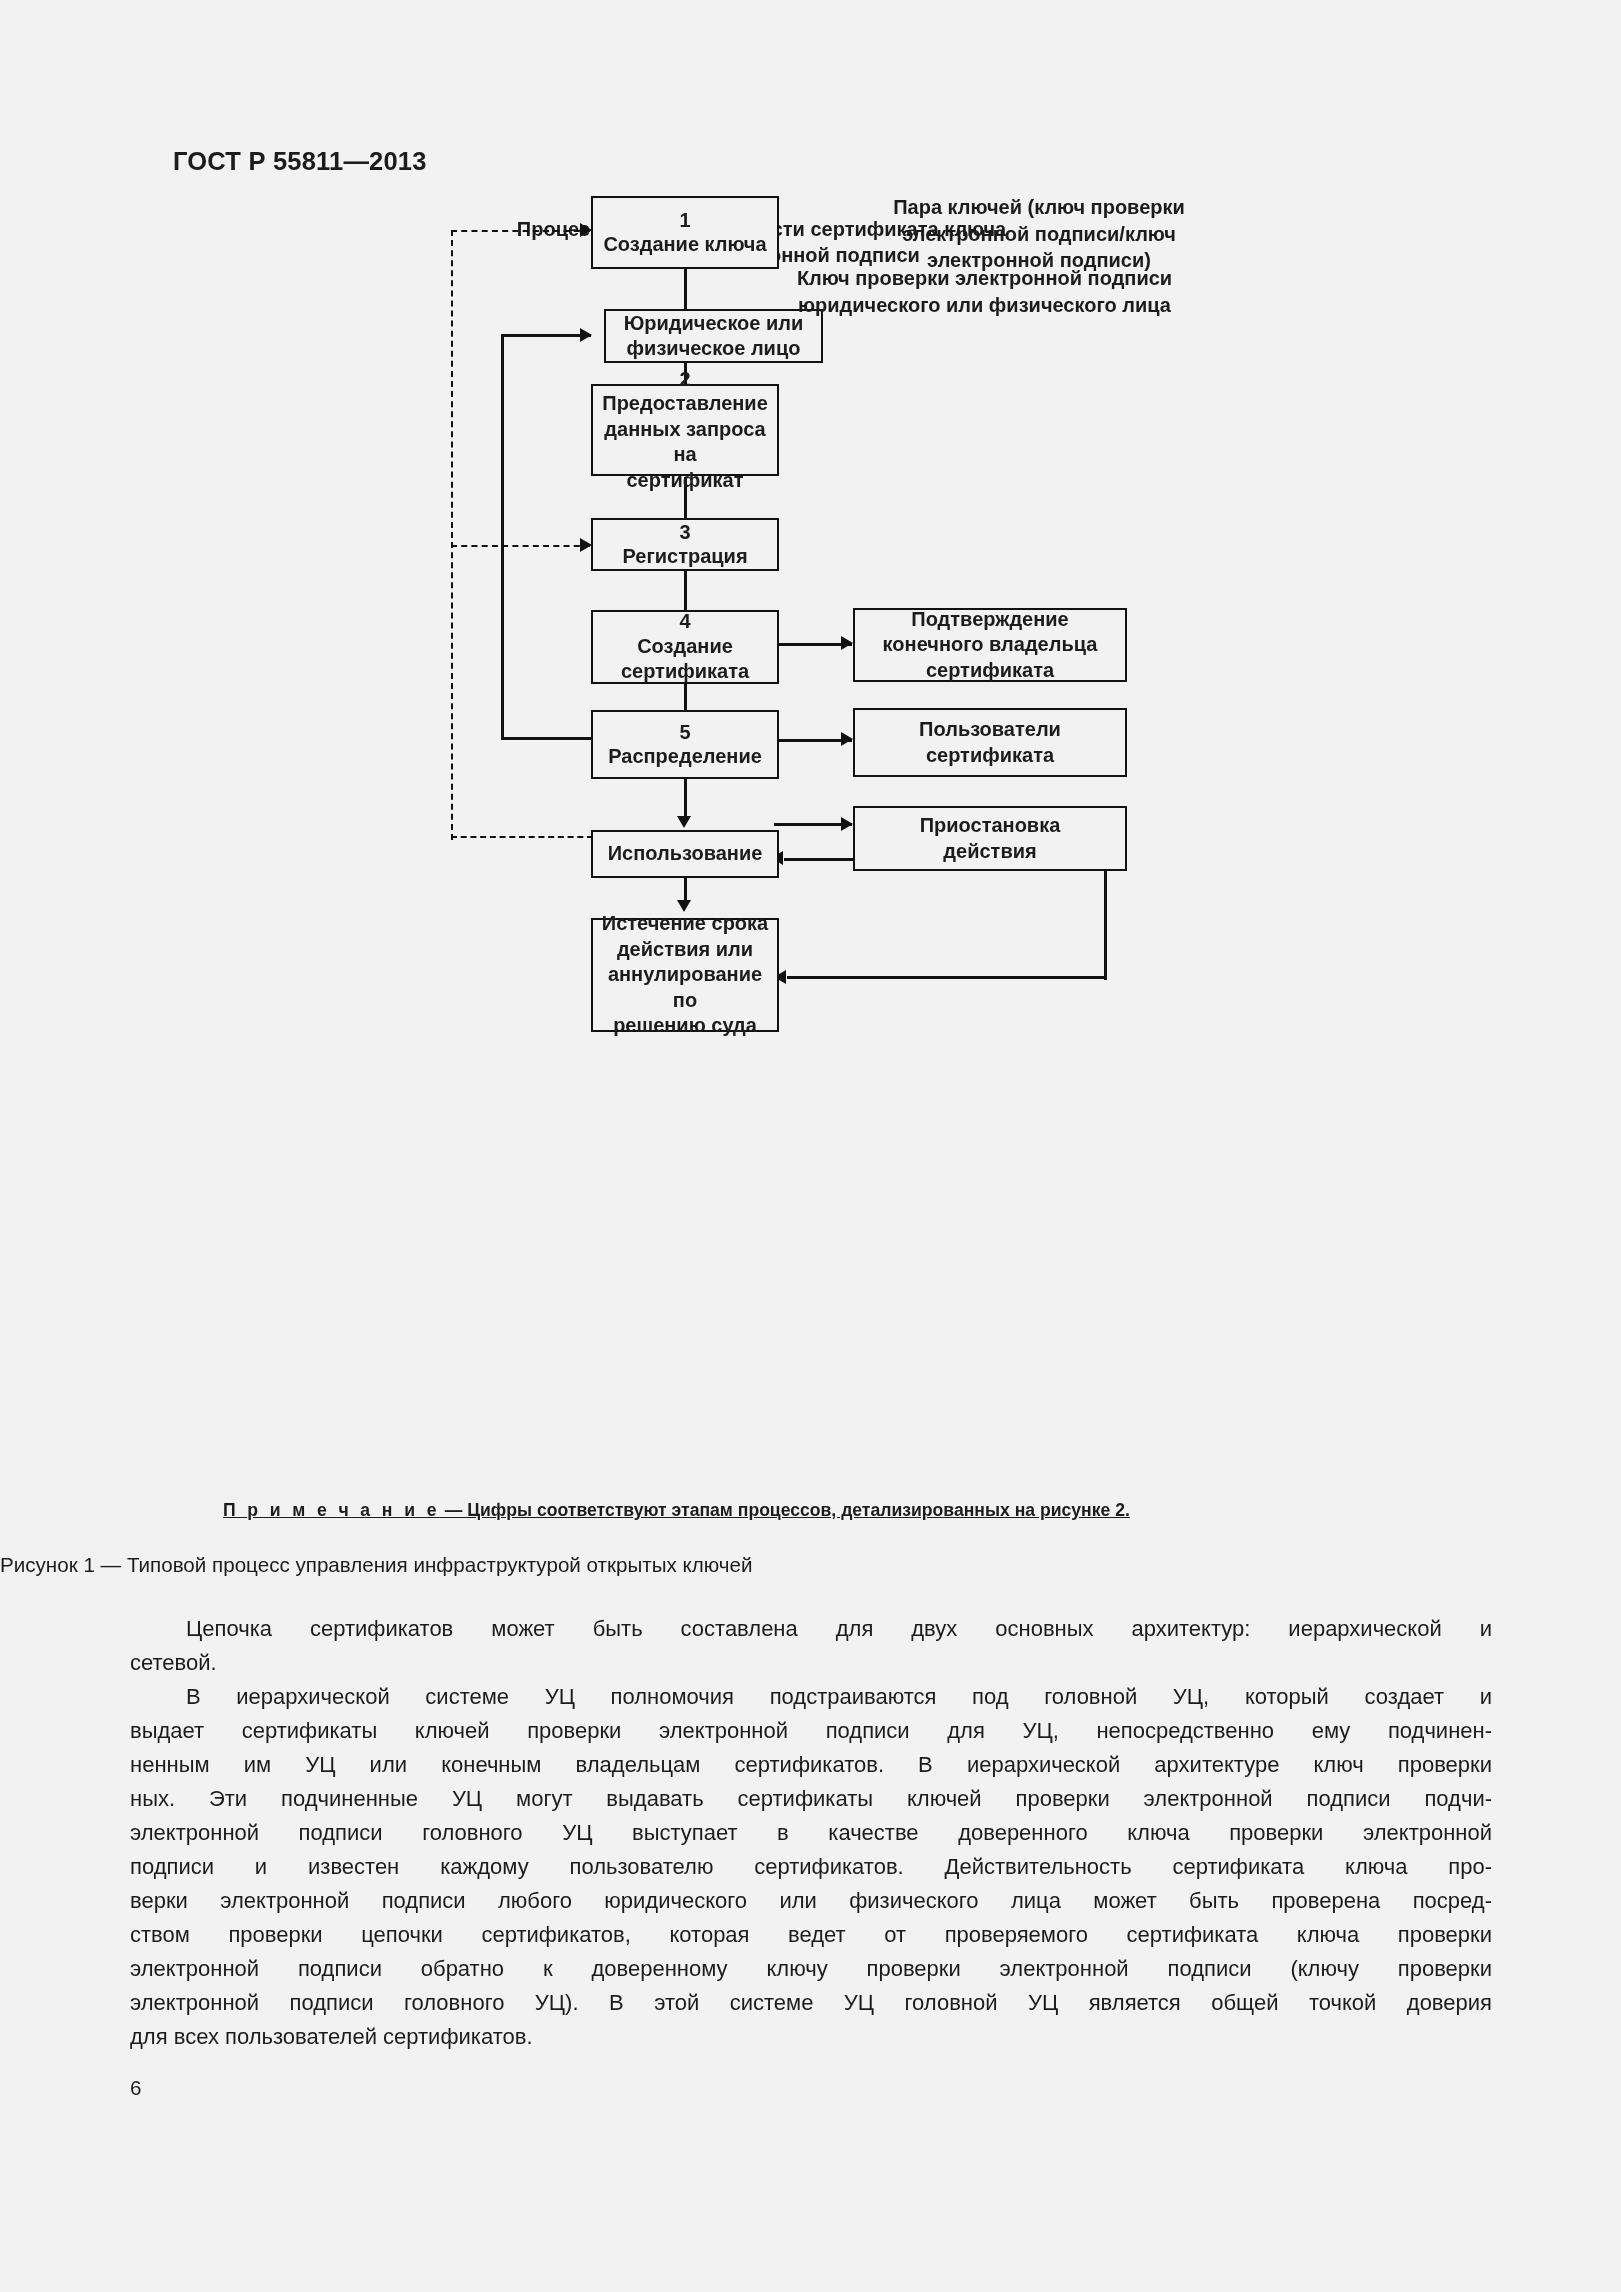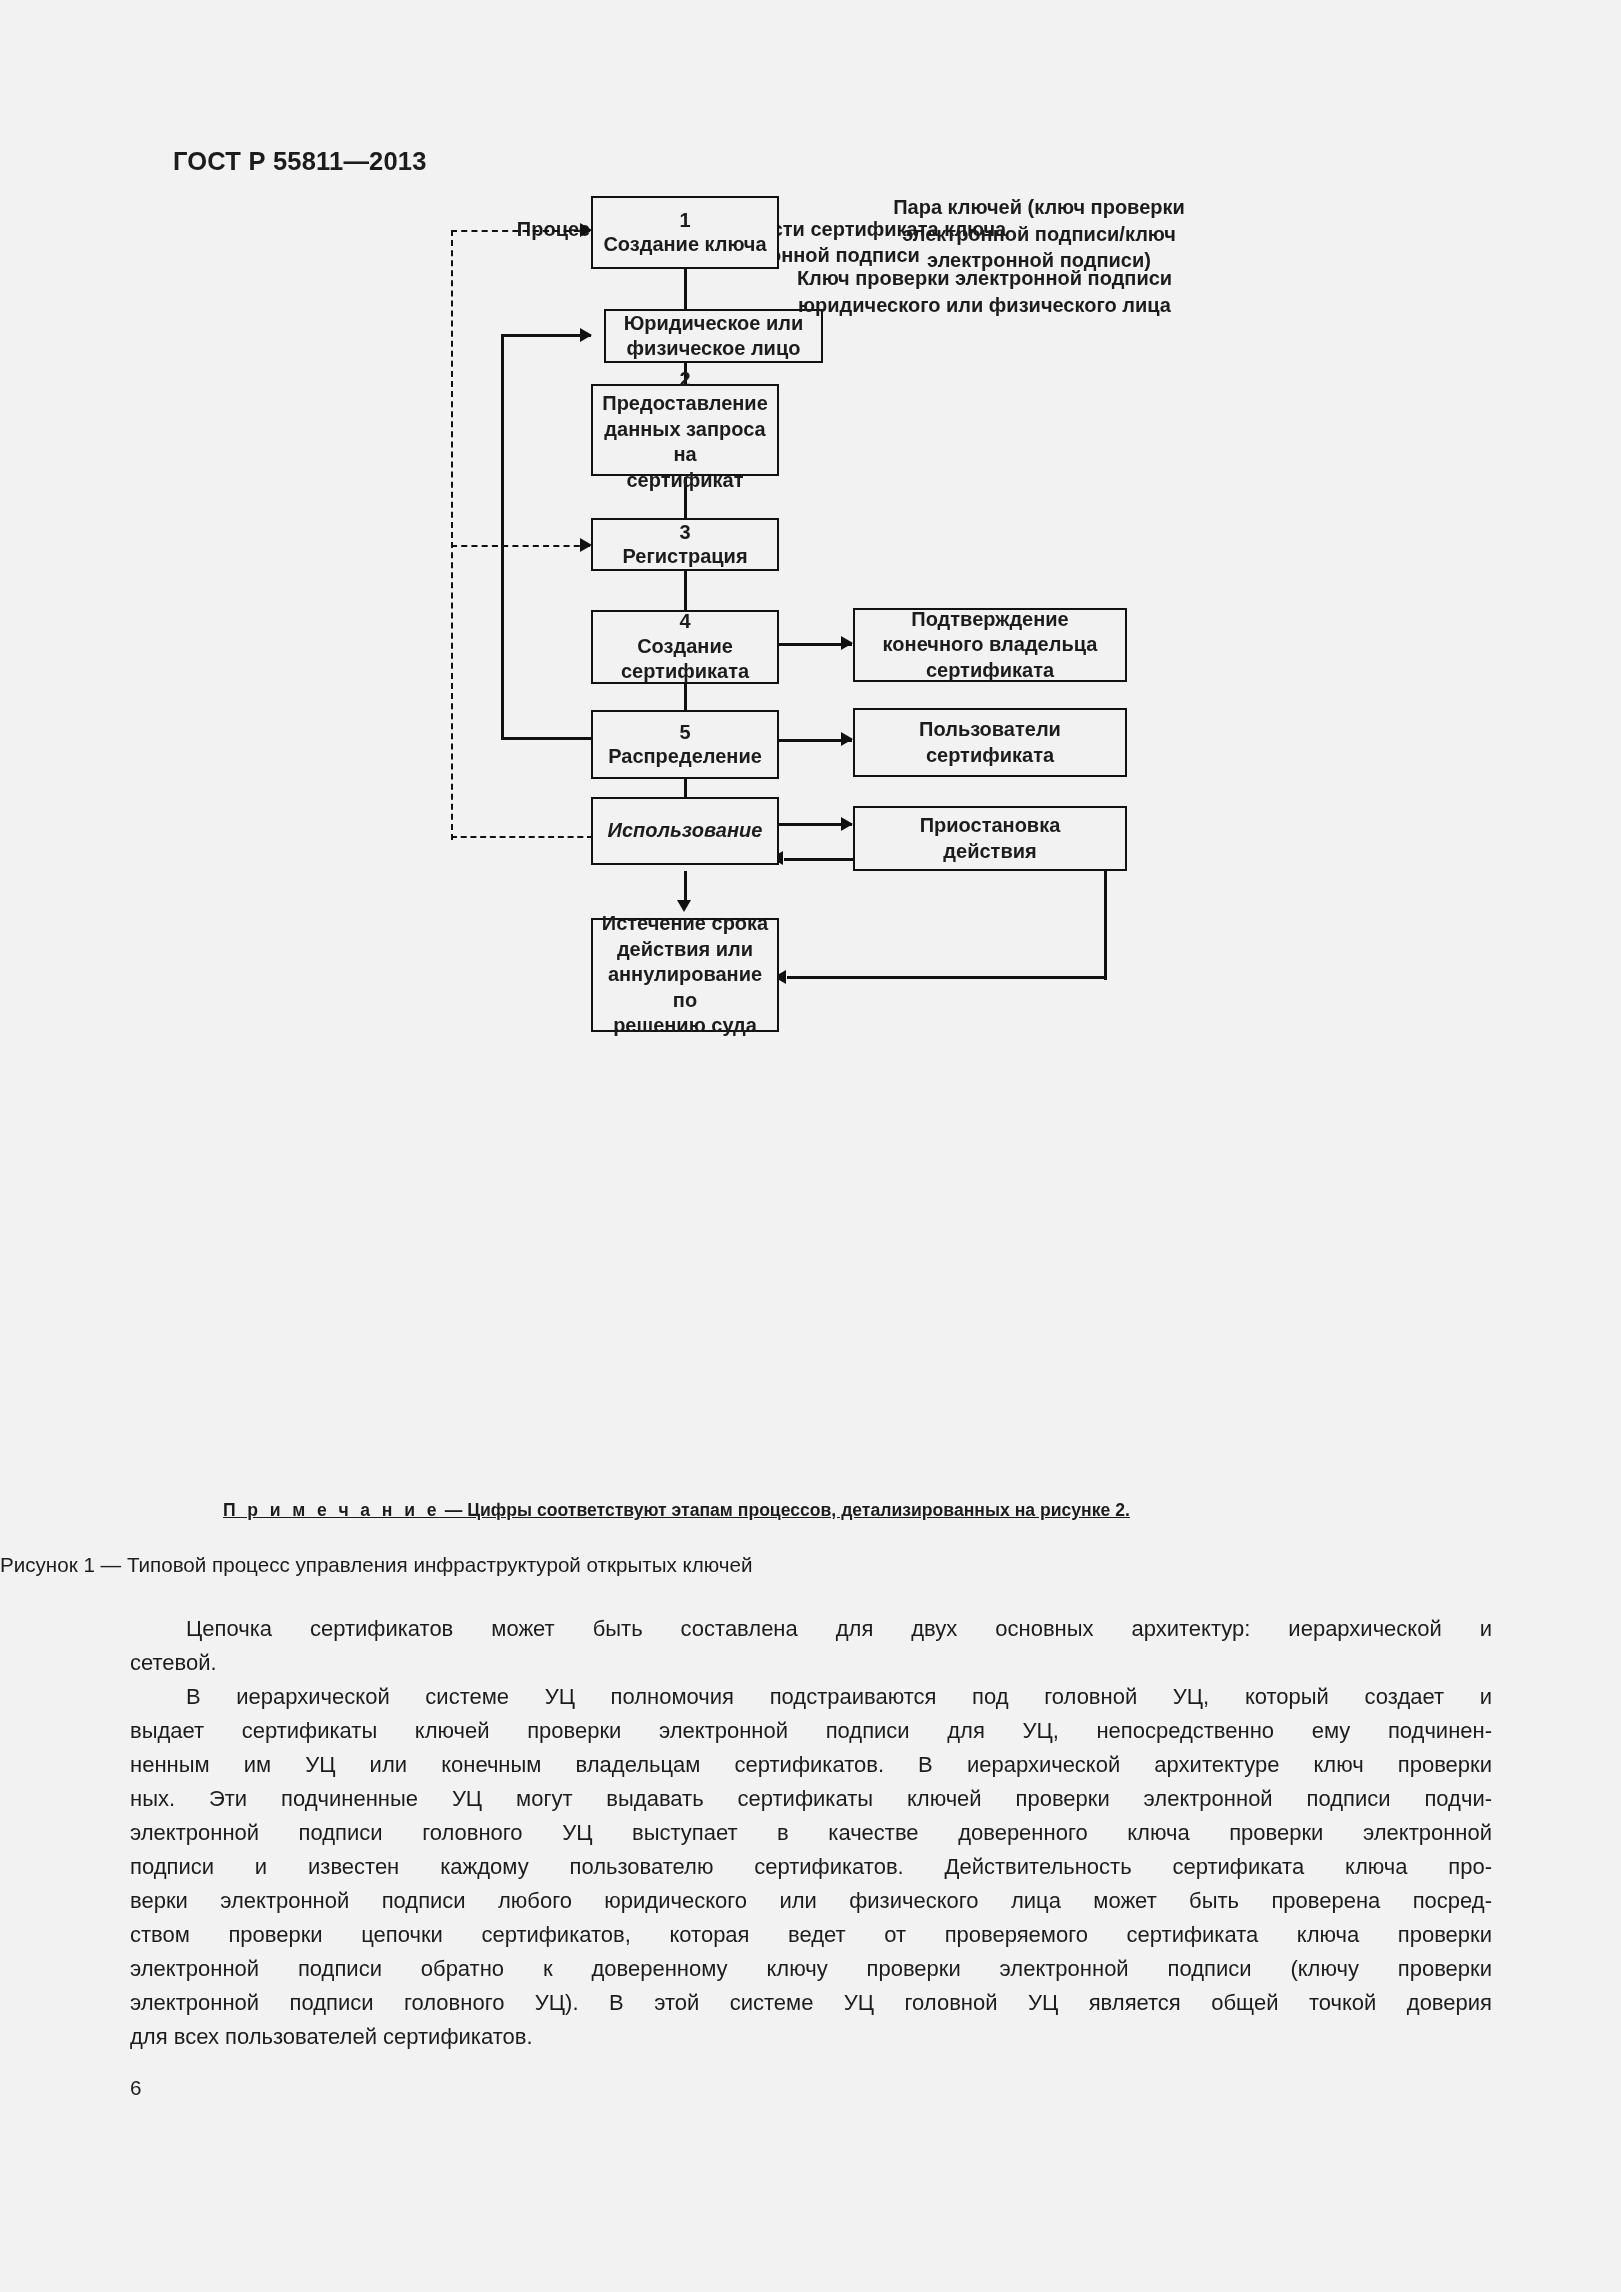--- a/index.html
+++ b/index.html
@@ -248,21 +248,21 @@
     <div class="box" style="left:591px; top:504px; width:188px; height:69px;">
       <span class="num">5</span>
       <span class="lbl">Распределение</span>
     </div>
 
     <div class="box" style="left:853px; top:502px; width:274px; height:69px;">
       <span class="lbl">Пользователи</span>
       <span class="lbl">сертификата</span>
     </div>
 
-    <div class="box" style="left:591px; top:591px; width:188px; height:68px;font-style:italic;">
+    <div class="box" style="left:591px; top:624px; width:188px; height:48px;">
       <span class="lbl">Использование</span>
     </div>
 
     <div class="box" style="left:853px; top:600px; width:274px; height:65px;">
       <span class="lbl">Приостановка</span>
       <span class="lbl">действия</span>
     </div>
 
     <div class="box" style="left:591px; top:696px; width:188px; height:114px;margin-top:16px;">
       <span class="lbl">Истечение срока</span>

